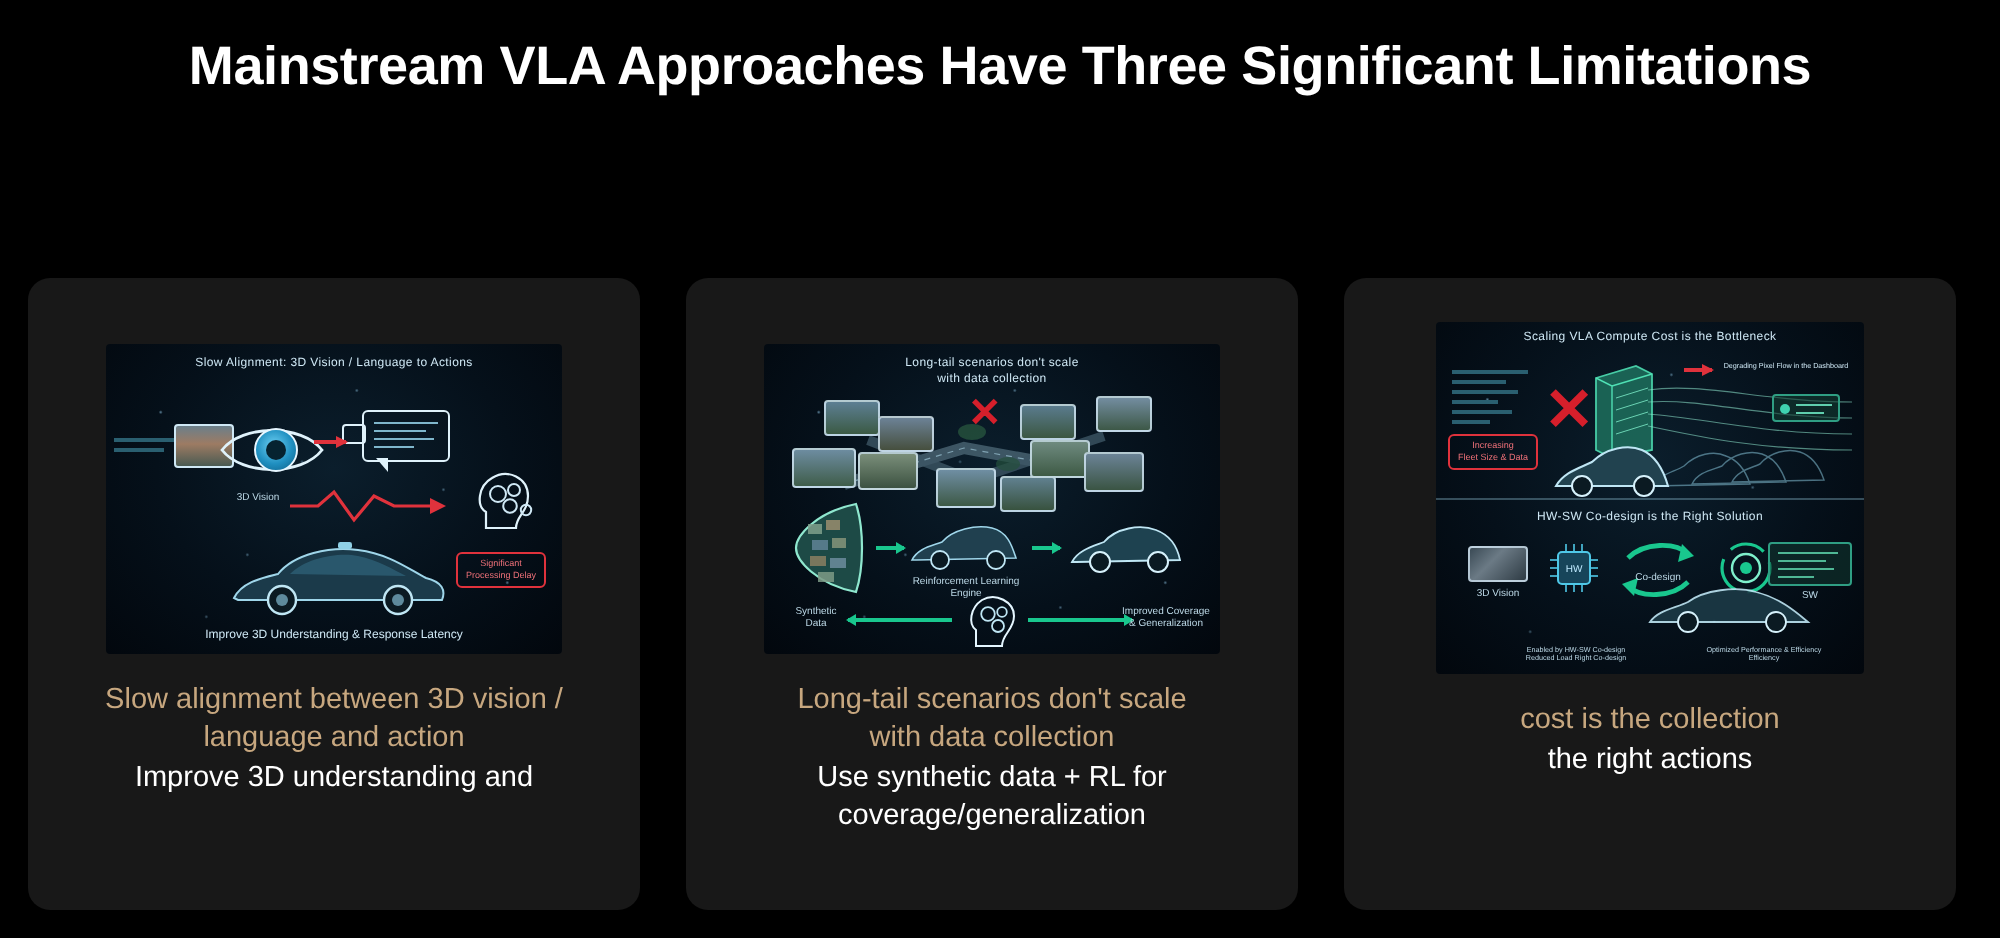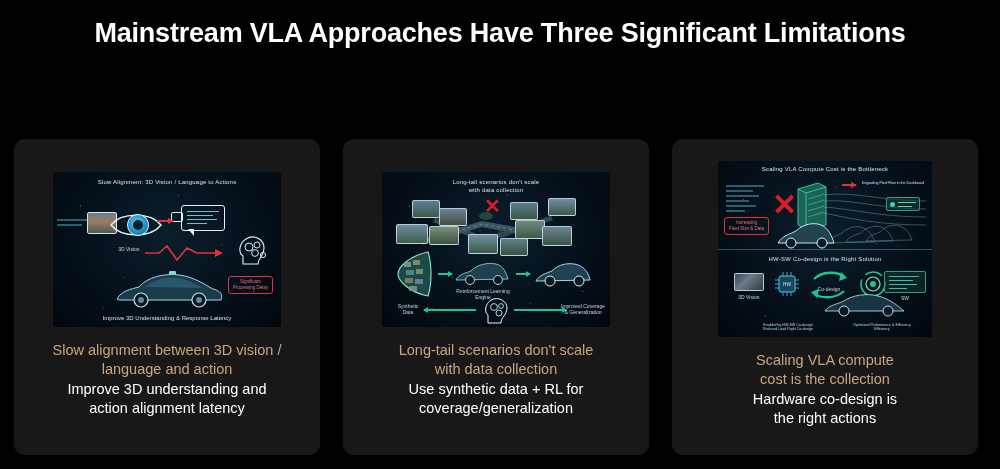--- a/index.html
+++ b/index.html
@@ -196,21 +196,20 @@
         <div class="fig-foot">Improve 3D Understanding &amp; Response Latency</div>
       </div>
 
       <div class="caption">
         <div class="cap-head">
           <div>Slow alignment between 3D vision /</div>
           <div>language and action</div>
         </div>
         <div class="cap-sub">
           <div>Improve 3D understanding and</div>
-          <div>action alignment latency</div>
         </div>
       </div>
     </div>
 
     <div class="card">
       <div class="figure">
         <div class="stars"></div>
         <div class="fig-title two" style="top:6px;">
           <div>Long-tail scenarios don't scale</div>
           <div>with data collection</div>
@@ -421,24 +420,22 @@
           <div>Reduced Load Right Co-design</div>
         </div>
         <div class="fig-label" style="left:122px; bottom:5px; width:84px; font-size:3.6px; line-height:4.6px;">
           <div>Optimized Performance &amp; Efficiency</div>
           <div>Efficiency</div>
         </div>
       </div>
 
       <div class="caption">
         <div class="cap-head">
-          <div>Scaling VLA compute</div>
           <div>cost is the collection</div>
         </div>
         <div class="cap-sub">
-          <div>Hardware co-design is</div>
           <div>the right actions</div>
         </div>
       </div>
     </div>
 
   </div>
 </div>
 
 </body></html>

